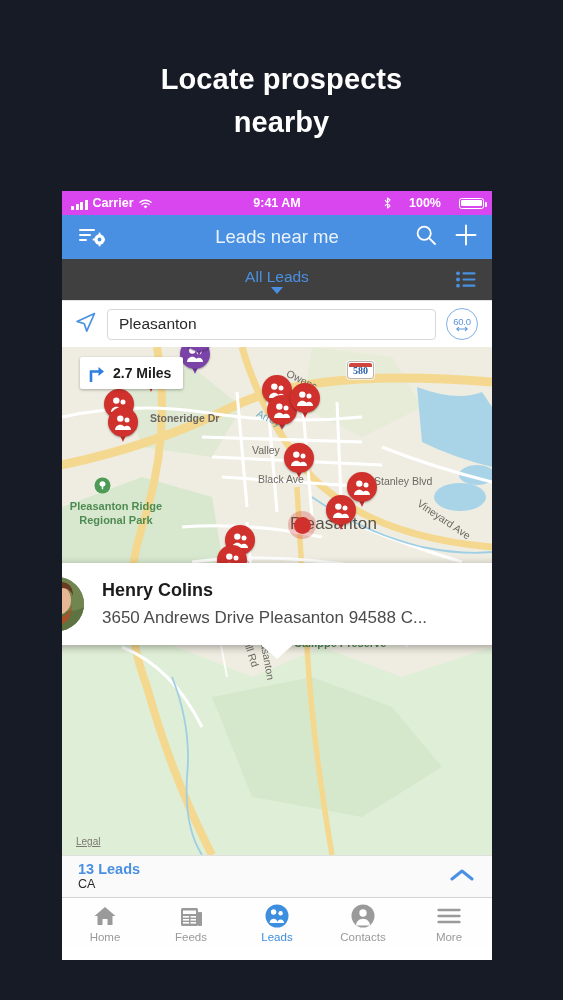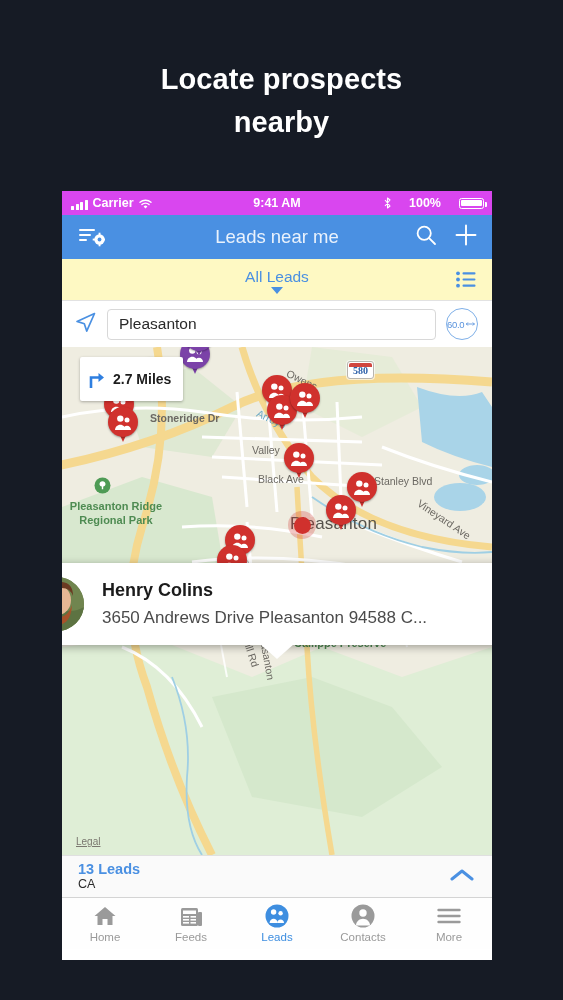--- a/index.html
+++ b/index.html
@@ -49,21 +49,21 @@
   }
   .nav-title {
     position: absolute; left: 0; width: 100%; text-align: center;
     color: #eaf2fc; font-size: 18.5px;
   }
   .nav-left { position: absolute; left: 16px; display: flex; align-items: center; }
   .nav-right { position: absolute; right: 14px; display: flex; align-items: center; gap: 17px; }
 
   
   .segrow {
-    height: 42px; background: #fef9c3; border-bottom: 1px solid #e2e2e2;
+    height: 42px; background: #404040; border-bottom: 1px solid #e2e2e2;
     position: relative; display: flex; align-items: center; justify-content: center;
   }
   .seg-label { color: #4a90e2; font-size: 15.5px; position: relative; top: -3px; }
   .seg-caret {
     position: absolute; left: 50%; transform: translateX(-50%);
     bottom: 6px; width: 0; height: 0;
     border-left: 6px solid transparent; border-right: 6px solid transparent;
     border-top: 7px solid #4a90e2;
   }
   .seg-listicon { position: absolute; right: 16px; top: 12px; }
@@ -73,21 +73,21 @@
     height: 46px; background: #ffffff; display: flex; align-items: center;
     padding: 0 14px 0 12px; gap: 10px; position: relative; z-index: 4;
   }
   .loc-input {
     flex: 1; height: 31px; border: 1px solid #d8d8d8; border-radius: 4px;
     background: #fff; display: flex; align-items: center; padding: 0 11px;
     font-size: 15.5px; color: #2a2a2a;
   }
   .radius-badge {
     width: 32px; height: 32px; border-radius: 50%; border: 1.6px solid #7fb0e8;
-    display: flex; flex-direction: row; align-items: center; justify-content: center;
+    display: flex; flex-direction: column; align-items: center; justify-content: center;
     color: #5a93dd; flex: none;
   }
   .radius-badge span { font-size: 9.5px; line-height: 9px; letter-spacing: -0.3px; }
 
   
   .map {
     position: relative; height: 508px; overflow: hidden;
     background: #eceade;
   }
   .map-bg { position: absolute; inset: 0; }
@@ -127,21 +127,21 @@
 
   .citydot {
     position: absolute; width: 28px; height: 28px; border-radius: 50%;
     background: rgba(208,49,45,.28);
     display:flex; align-items:center; justify-content:center;
   }
   .citydot i { width: 17px; height: 17px; border-radius: 50%; background: #d0312d; display:block; }
 
   
   .distchip {
-    position: absolute; left: 18px; top: 10px; height: 44px;
+    position: absolute; left: 18px; top: 10px; height: 32px;
     background: #fff; border-radius: 2px; box-shadow: 0 1px 3px rgba(0,0,0,.3);
     display: flex; align-items: center; gap: 7px; padding: 0 12px 0 9px;
     font-size: 14px; font-weight: bold; color: #1d1d1d; z-index: 3;
   }
 
   .legal {
     position: absolute; left: 14px; bottom: 8px; font-size: 10px;
     color: #7a776f; text-decoration: underline;
   }
 

